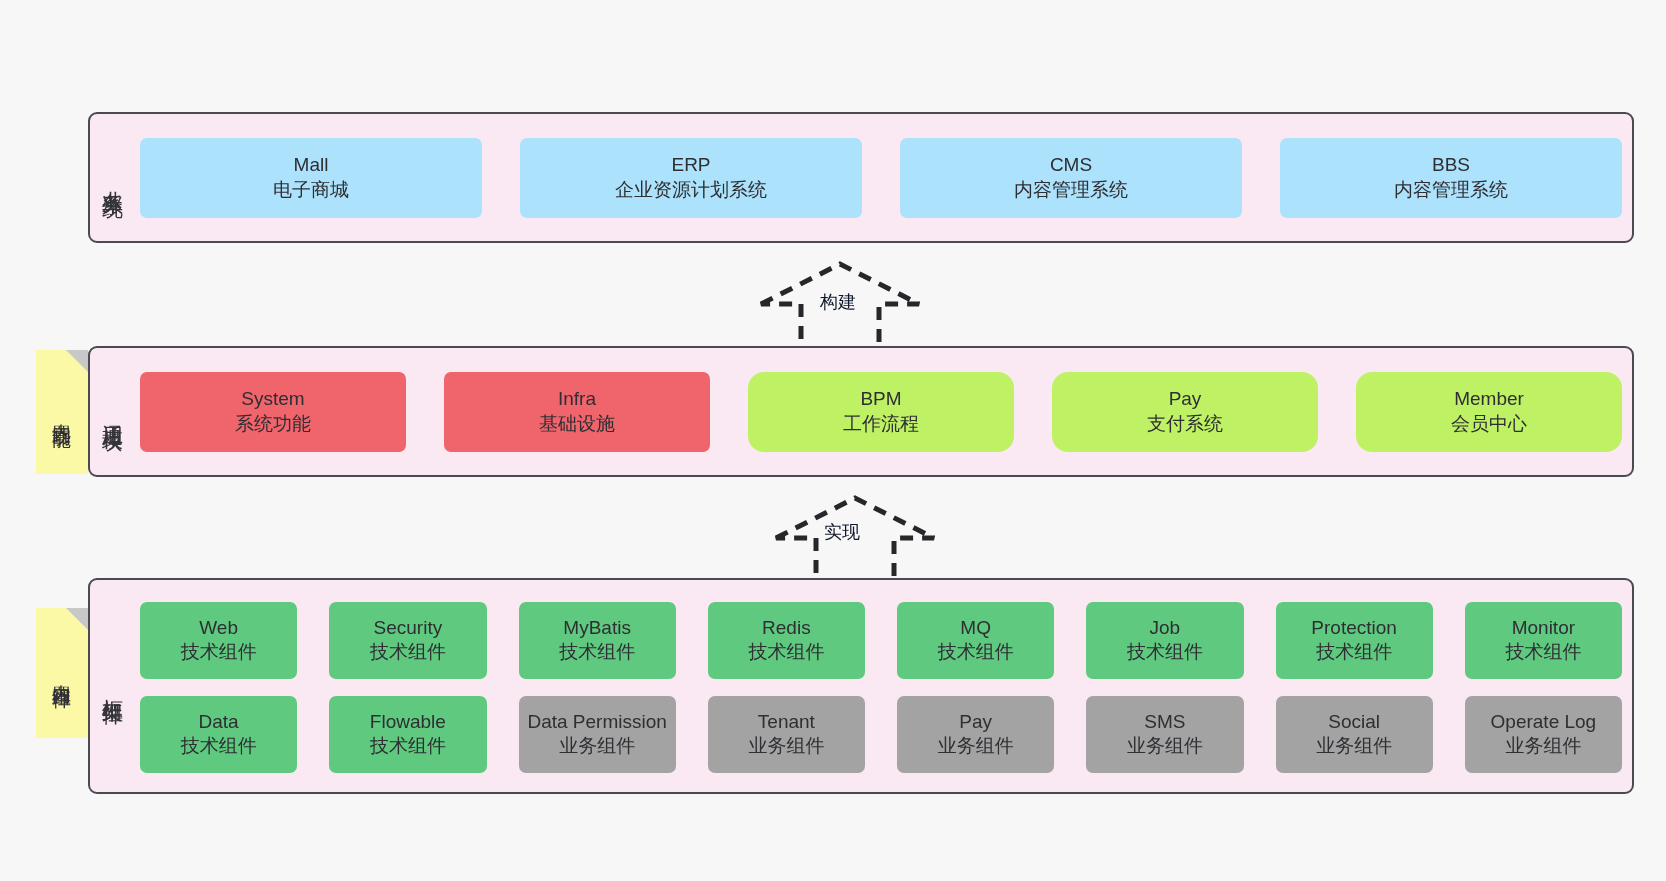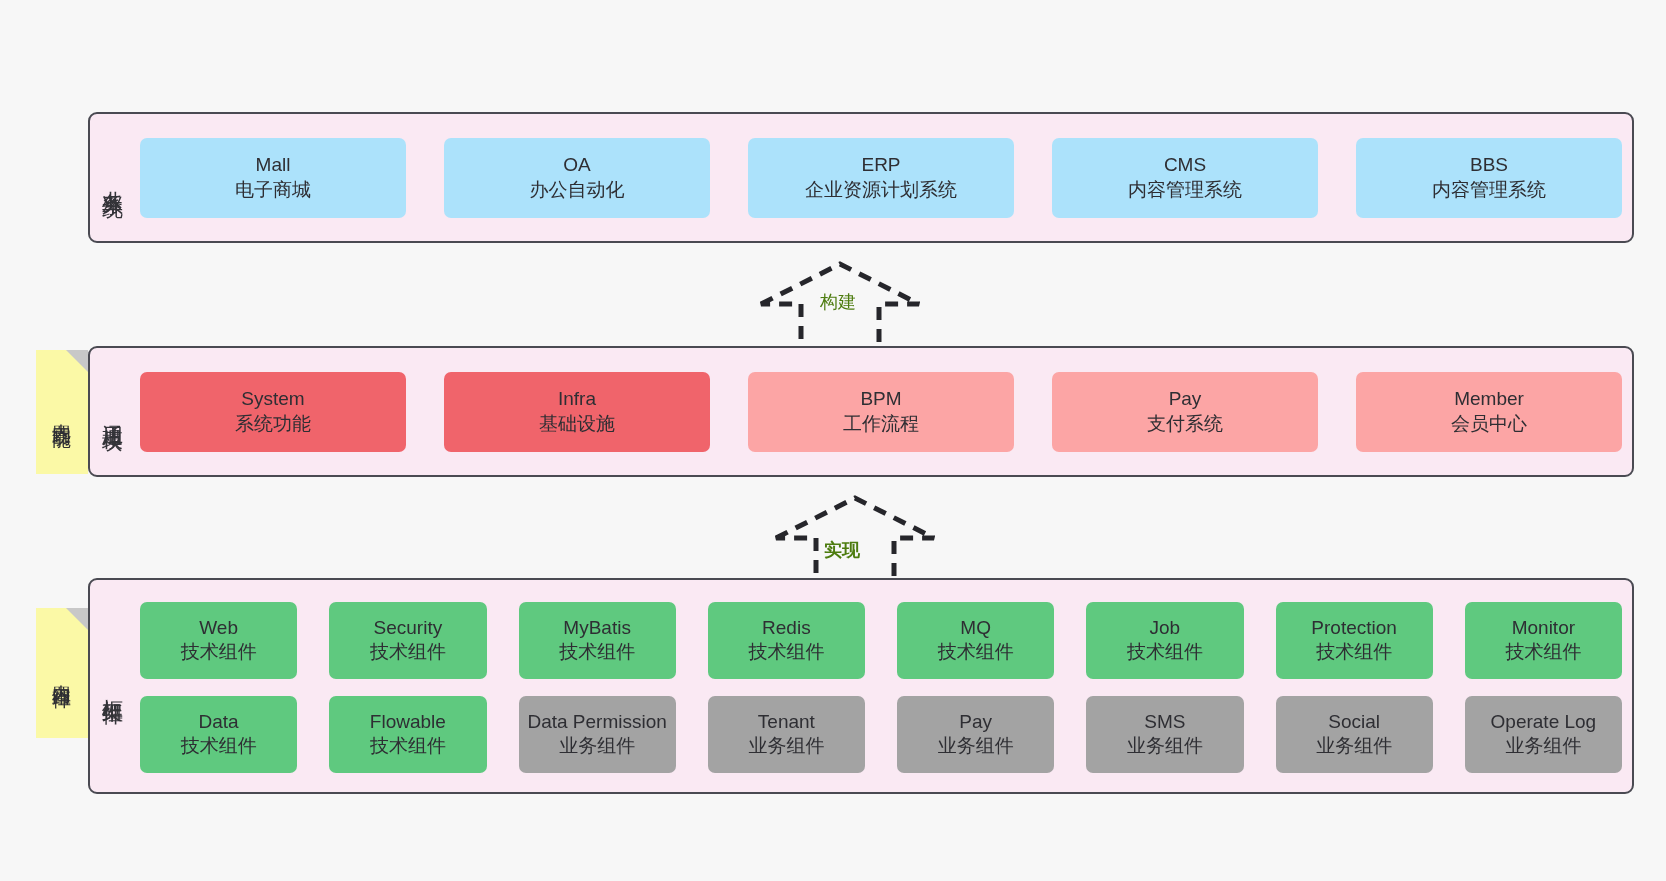--- a/index.html
+++ b/index.html
@@ -74,21 +74,21 @@
     line-height: 1.28;
     padding: 6px 4px;
     box-sizing: border-box;
     min-width: 0;
   }
   .card .en { display: block; }
   .card .cn { display: block; }
 
   .c-blue       { background: #ace2fb; }
   .c-red        { background: #f0646b; }
-  .c-pink       { background: #fca5a5; }
+  .c-pink       { background: #bef264; border-radius: 16px; }
   .c-green      { background: #5fc97f; }
   .c-lightgreen { background: #a3a3a3; }
 
   
   #panel-business { left: 88px;  top: 112px; width: 1546px; height: 131px; }
   #panel-business .card-row { height: 80px; }
 
   #panel-common   { left: 88px;  top: 346px; width: 1546px; height: 131px; }
   #panel-common .card-row { height: 80px; }
 
@@ -124,45 +124,41 @@
   #sticky-framework { left: 36px; top: 608px; height: 130px; }
 
   
   .arrow-svg { position: absolute; overflow: visible; }
   #arrow-build   { left: 755px; top: 258px; }
   #arrow-impl    { left: 770px; top: 492px; }
 
   .arrow-label {
     position: absolute;
     font-size: 18px;
-    color: #4d7c0f;
+    color: #0f172a;
     background: #f7f7f7;
     padding: 0 1px;
     line-height: 1.1;
     white-space: nowrap;
   }
   #label-build { left: 819px; top: 293px; }
-  #label-impl  { left: 823px; top: 541px; font-weight: bold; }
+  #label-impl  { left: 823px; top: 523px; }
 </style>
 </head>
 <body>
 
 <div id="canvas">
 
   <div class="panel" id="panel-business">
     <div class="panel-label">业务系统</div>
     <div class="panel-body">
       <div class="card-row">
         <div class="card c-blue">
           <span class="en">Mall</span>
           <span class="cn">电子商城</span>
-        </div>
-        <div class="card c-blue">
-          <span class="en">OA</span>
-          <span class="cn">办公自动化</span>
         </div>
         <div class="card c-blue">
           <span class="en">ERP</span>
           <span class="cn">企业资源计划系统</span>
         </div>
         <div class="card c-blue">
           <span class="en">CMS</span>
           <span class="cn">内容管理系统</span>
         </div>
         <div class="card c-blue">

